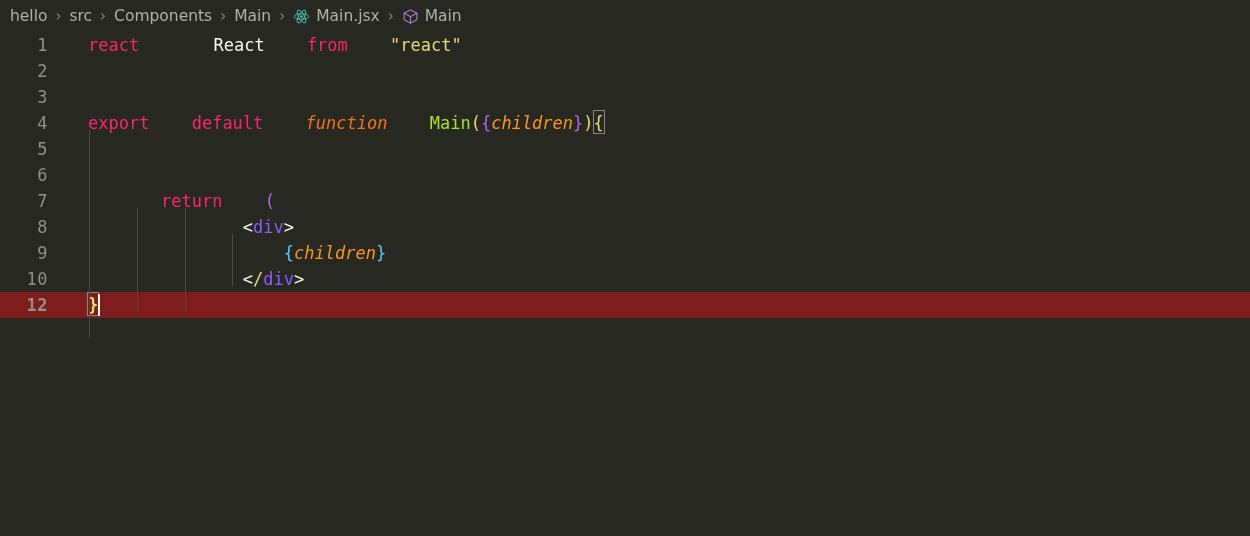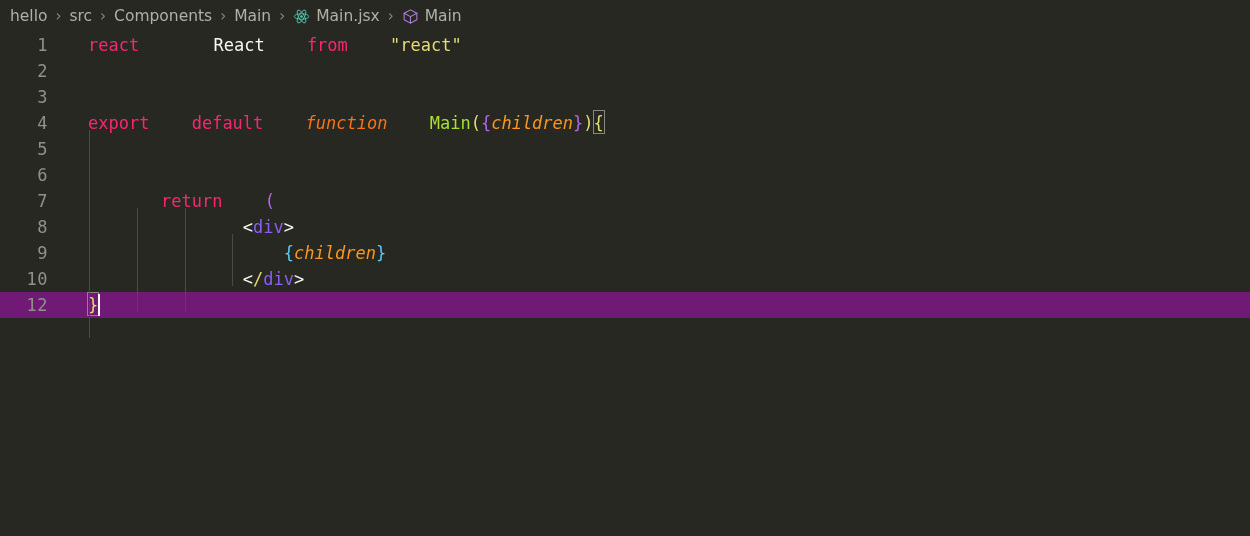--- a/index.html
+++ b/index.html
@@ -56,21 +56,21 @@
     overflow: hidden;
   }
   .code-line {
     position: relative;
     height: 26px;
     line-height: 26px;
     white-space: pre;
     font-family: "DejaVu Sans Mono", monospace;
     font-size: 17px;
   }
-  .code-line.active-line { background: #701a75; }
+  .code-line.active-line { background: #7f1d1d; font-weight: bold; }
 
   .ln {
     position: absolute;
     left: 0;
     top: 0;
     width: 48px;
     text-align: right;
     color: #90918b;
     font-family: "DejaVu Sans Mono", monospace;
     font-size: 17px;

